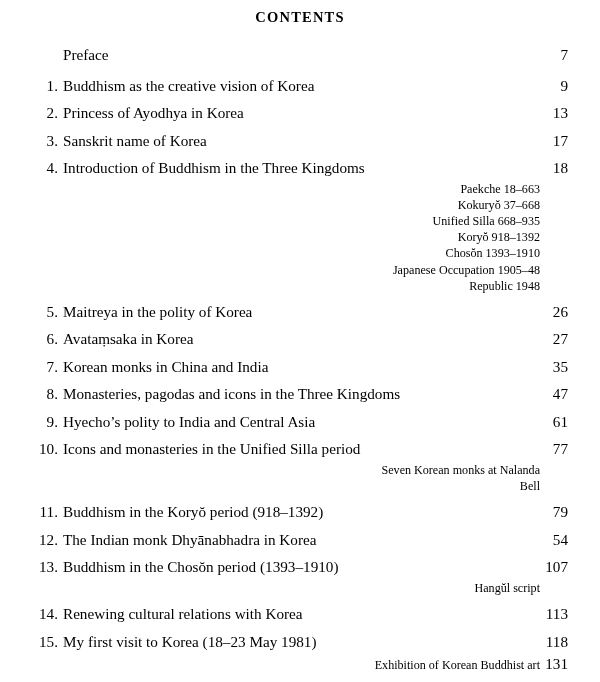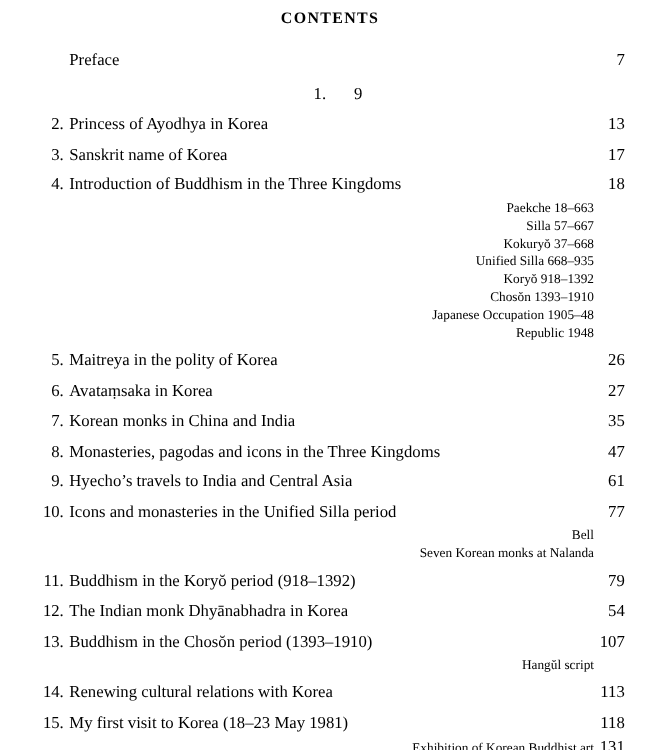--- a/index.html
+++ b/index.html
@@ -106,20 +106,21 @@
         <span class="entry-num"></span>
         <span class="entry-label">Preface</span>
         <span class="entry-page">7</span>
       </div>
     </div>
     <div class="gap-md"></div>
 
     <div class="entry">
       <div class="entry-line">
         <span class="entry-num">1.</span>
+        <span class="entry-label">Buddhism as the creative vision of Korea</span>
         <span class="entry-page">9</span>
       </div>
     </div>
     <div class="gap-sm"></div>
 
     <div class="entry">
       <div class="entry-line">
         <span class="entry-num">2.</span>
         <span class="entry-label">Princess of Ayodhya in Korea</span>
         <span class="entry-page">13</span>
@@ -141,24 +142,20 @@
         <span class="entry-num">4.</span>
         <span class="entry-label">Introduction of Buddhism in the Three Kingdoms</span>
         <span class="entry-page">18</span>
       </div>
       <div class="subs">
         <div class="sub">
           <span class="sub-text">Paekche 18–663</span>
           <span class="sub-page"></span>
         </div>
         <div class="sub">
-          <span class="sub-text">Silla 57–667</span>
-          <span class="sub-page"></span>
-        </div>
-        <div class="sub">
           <span class="sub-text">Kokuryŏ 37–668</span>
           <span class="sub-page"></span>
         </div>
         <div class="sub">
           <span class="sub-text">Unified Silla 668–935</span>
           <span class="sub-page"></span>
         </div>
         <div class="sub">
           <span class="sub-text">Koryŏ 918–1392</span>
           <span class="sub-page"></span>
@@ -211,39 +208,39 @@
         <span class="entry-num">8.</span>
         <span class="entry-label">Monasteries, pagodas and icons in the Three Kingdoms</span>
         <span class="entry-page">47</span>
       </div>
     </div>
     <div class="gap-sm"></div>
 
     <div class="entry">
       <div class="entry-line">
         <span class="entry-num">9.</span>
-        <span class="entry-label">Hyecho’s travels to India and Central Asia</span>
+        <span class="entry-label">Hyecho’s polity to India and Central Asia</span>
         <span class="entry-page">61</span>
       </div>
     </div>
     <div class="gap-sm"></div>
 
     <div class="entry">
       <div class="entry-line">
         <span class="entry-num">10.</span>
         <span class="entry-label">Icons and monasteries in the Unified Silla period</span>
         <span class="entry-page">77</span>
       </div>
       <div class="subs">
         <div class="sub">
+          <span class="sub-text">Seven Korean monks at Nalanda</span>
+          <span class="sub-page"></span>
+        </div>
+        <div class="sub">
           <span class="sub-text">Bell</span>
-          <span class="sub-page"></span>
-        </div>
-        <div class="sub">
-          <span class="sub-text">Seven Korean monks at Nalanda</span>
           <span class="sub-page"></span>
         </div>
       </div>
     </div>
     <div class="gap-sm"></div>
 
     <div class="entry">
       <div class="entry-line">
         <span class="entry-num">11.</span>
         <span class="entry-label">Buddhism in the Koryŏ period (918–1392)</span>

